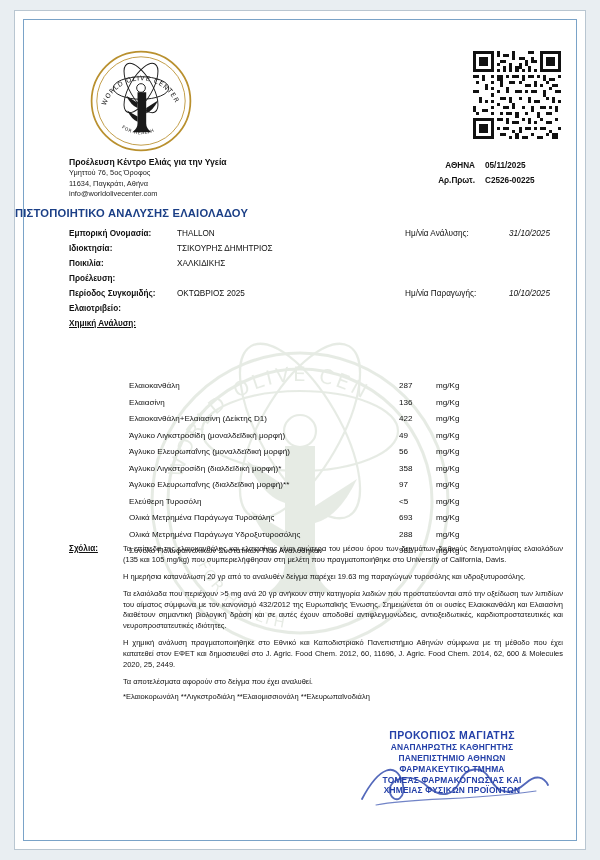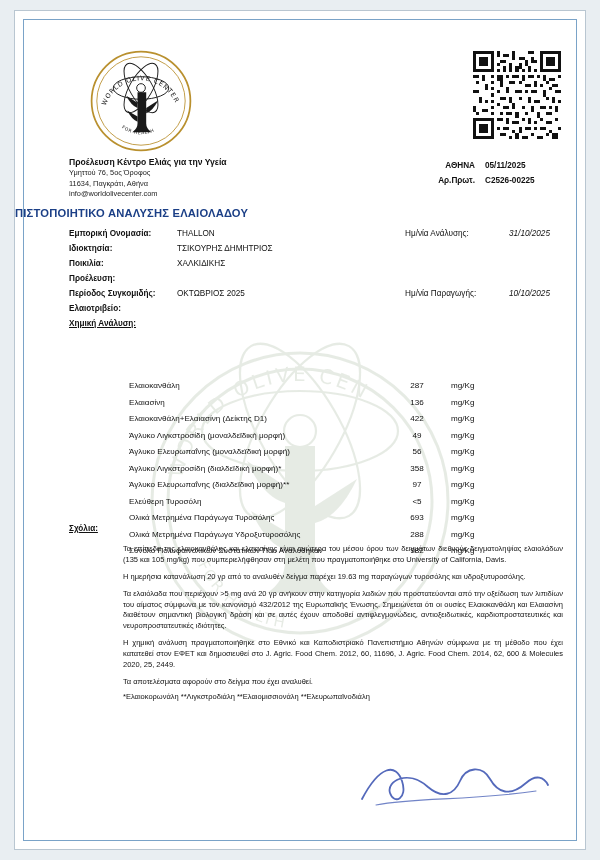--- a/index.html
+++ b/index.html
@@ -178,34 +178,34 @@
   }
   .tname {
     position: absolute;
     left: 60px;
     color: #111;
   }
   .tval {
     position: absolute;
     left: 330px;
     width: 36px;
-    text-align: center;
+    text-align: left;
     color: #111;
   }
   .tunit {
     position: absolute;
-    left: 382px;
+    left: 367px;
     color: #111;
   }
 
   
   .comments-label {
     position: absolute;
     left: 54px;
-    top: 513px;
+    top: 533px;
     font-size: 8.2px;
     font-weight: bold;
     text-decoration: underline;
     color: #111;
   }
   .comments {
     position: absolute;
     left: 108px;
     top: 533px;
     width: 440px;
@@ -559,18 +559,26 @@
   <div class="comments-label">Σχόλια:</div>
   <div class="comments">
     <p>Τα επίπεδα της ελαιοκανθάλης και ελαιασίνης είναι ανώτερα του μέσου όρου των δειγμάτων διεθνούς δειγματοληψίας ελαιολάδων (135 και 105 mg/kg) που συμπεριελήφθησαν στη μελέτη που πραγματοποιήθηκε στο University of California, Davis.</p>
     <p>Η ημερήσια κατανάλωση 20 γρ από το αναλυθέν δείγμα παρέχει 19.63 mg παραγώγων τυροσόλης και υδροξυτυροσόλης.</p>
     <p>Τα ελαιόλαδα που περιέχουν &gt;5 mg ανά 20 γρ ανήκουν στην κατηγορία λαδιών που προστατεύονται από την οξείδωση των λιπιδίων του αίματος σύμφωνα με τον κανονισμό 432/2012 της Ευρωπαϊκής Ένωσης. Σημειώνεται ότι οι ουσίες Ελαιοκανθάλη και Ελαιασίνη διαθέτουν σημαντική βιολογική δράση και σε αυτές έχουν αποδοθεί αντιφλεγμονώδεις, αντιοξειδωτικές, καρδιοπροστατευτικές και νευροπροστατευτικές ιδιότητες.</p>
     <p>Η χημική ανάλυση πραγματοποιήθηκε στο Εθνικό και Καποδιστριακό Πανεπιστήμιο Αθηνών σύμφωνα με τη μέθοδο που έχει κατατεθεί στον ΕΦΕΤ και δημοσιευθεί στο J. Agric. Food Chem. 2012, 60, 11696, J. Agric. Food Chem. 2014, 62, 600 &amp; Molecules 2020, 25, 2449.</p>
     <p class="tight">Τα αποτελέσματα αφορούν στο δείγμα που έχει αναλυθεί.</p>
     <p class="tight">*Ελαιοκορωνάλη **Λιγκστροδιάλη  **Ελαιομισσιονάλη **Ελευρωπαϊνοδιάλη</p>
   </div>
 
+  <div class="signature">
+    <div class="sig-name">ΠΡΟΚΟΠΙΟΣ ΜΑΓΙΑΤΗΣ</div>
+    <div>ΑΝΑΠΛΗΡΩΤΗΣ ΚΑΘΗΓΗΤΗΣ</div>
+    <div>ΠΑΝΕΠΙΣΤΗΜΙΟ ΑΘΗΝΩΝ</div>
+    <div>ΦΑΡΜΑΚΕΥΤΙΚΟ ΤΜΗΜΑ</div>
+    <div>ΤΟΜΕΑΣ ΦΑΡΜΑΚΟΓΝΩΣΙΑΣ ΚΑΙ</div>
+    <div>ΧΗΜΕΙΑΣ ΦΥΣΙΚΩΝ ΠΡΟΪΟΝΤΩΝ</div>
+  </div>
 
   <svg class="sig-scribble" viewBox="0 0 205 56">
     <path d="M12 44 C30 10, 46 8, 52 26 C58 44, 44 50, 40 38 C36 26, 58 14, 78 32 C92 44, 104 40, 110 26 C116 12, 132 10, 140 24 C148 38, 160 42, 176 28 C186 19, 194 22, 198 30" fill="none" stroke="#2440a8" stroke-width="1.8" stroke-linecap="round" opacity="0.85"></path>
     <path d="M26 50 C66 42, 120 46, 186 36" fill="none" stroke="#2440a8" stroke-width="1.2" stroke-linecap="round" opacity="0.7"></path>
   </svg>
 </div>
 
 </body></html>

